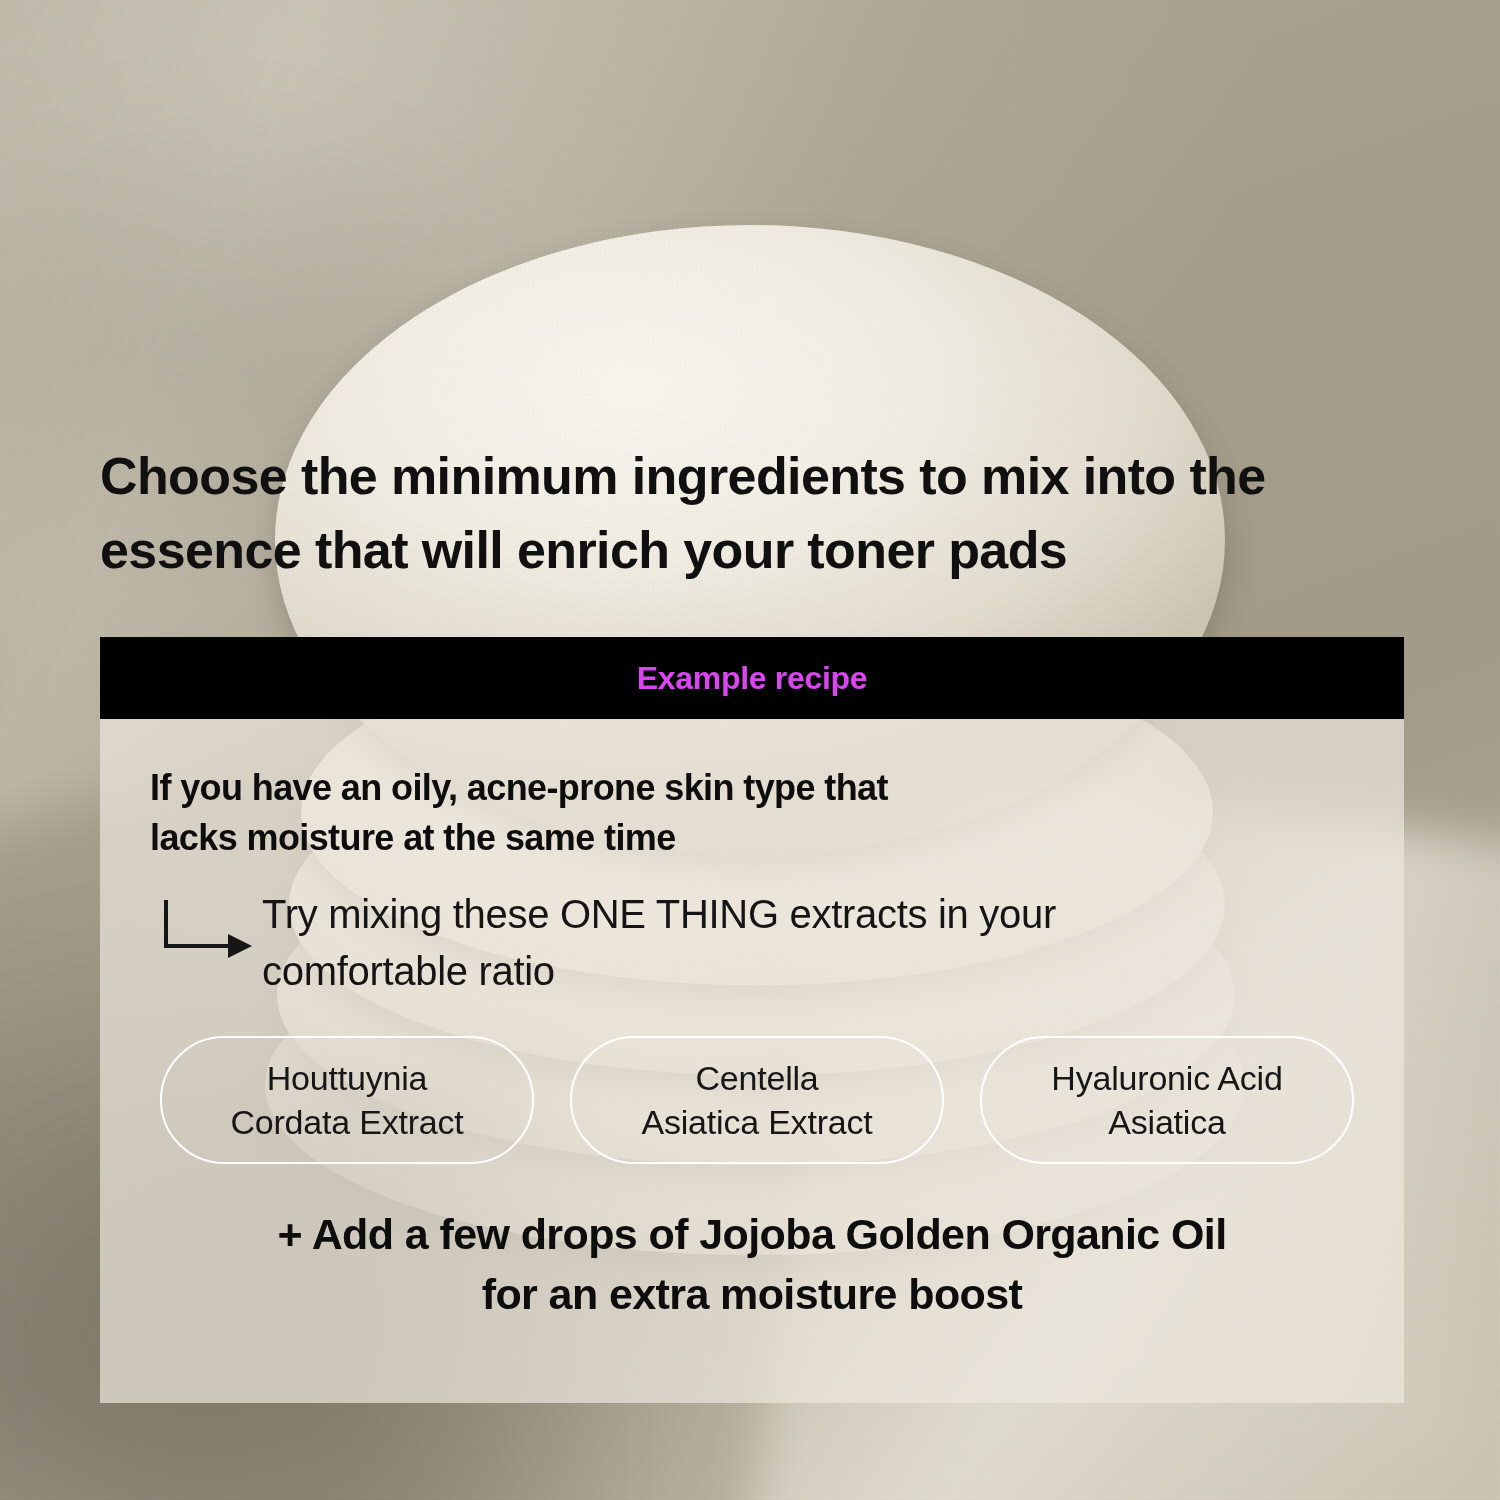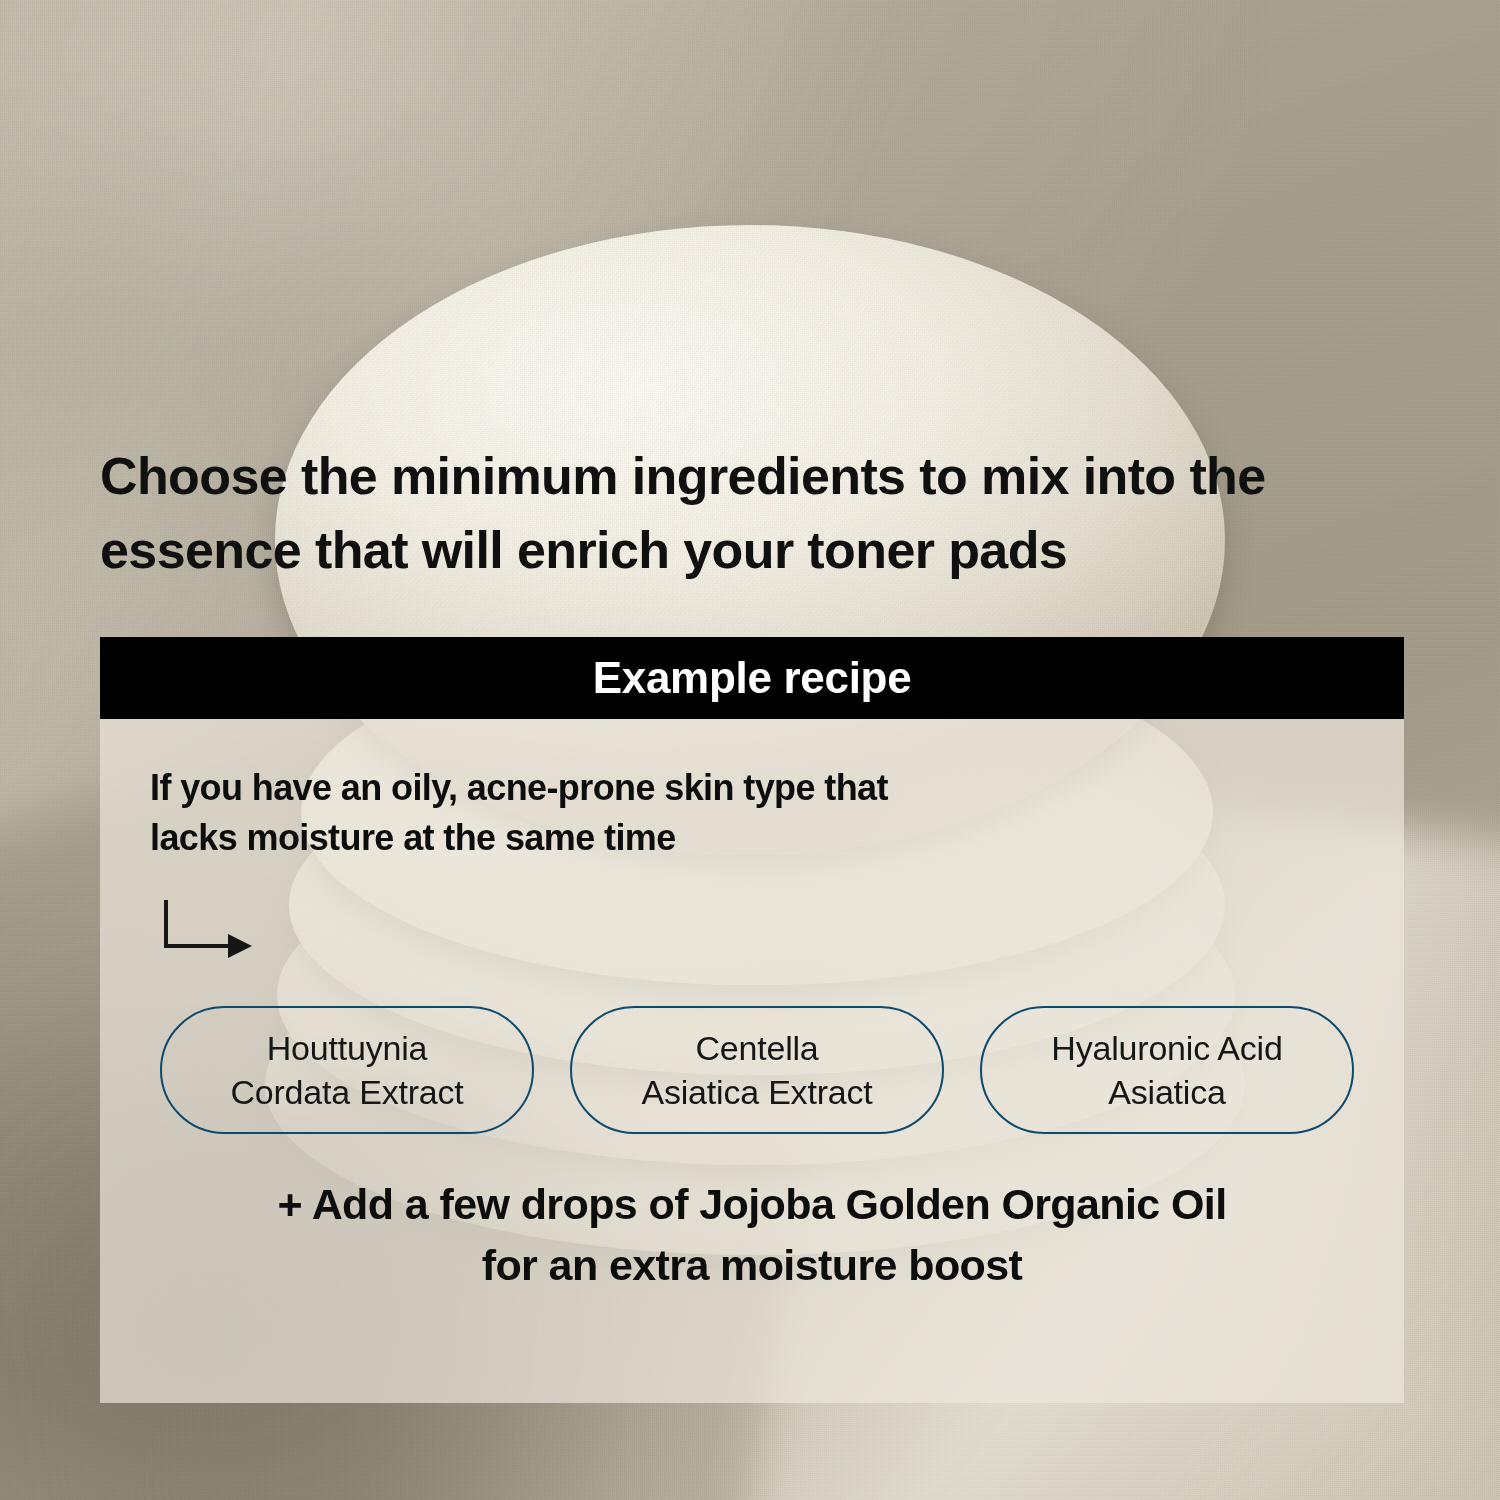--- a/index.html
+++ b/index.html
@@ -148,25 +148,25 @@
   .recipe-card {
     position: absolute;
     left: 100px;
     top: 637px;
     width: 1304px;
     height: 766px;
   }
   .recipe-header {
     height: 82px;
     background: #000000;
-    color: #ffffff;
+    color: #d946ef;
     display: flex;
     align-items: center;
     justify-content: center;
-    font-size: 44px;
+    font-size: 32px;
     font-weight: 700;
     letter-spacing: -0.3px;
   }
   .recipe-body {
     position: relative;
     height: 684px;
     background: rgba(236, 231, 221, 0.70);
     padding: 44px 50px 0 50px;
   }
 
@@ -206,21 +206,21 @@
   
   .pill-row {
     display: flex;
     gap: 36px;
     margin-top: 36px;
     padding-left: 10px;
   }
   .pill {
     flex: 1 1 0;
     height: 128px;
-    border: 2px solid #0c4a6e;
+    border: 2px solid #ffffff;
     border-radius: 70px;
     background: transparent;
     display: flex;
     align-items: center;
     justify-content: center;
     text-align: center;
     color: #161616;
     font-size: 34px;
     line-height: 1.30;
     font-weight: 400;
@@ -273,20 +273,22 @@
     <div class="recipe-body">
 
       <div class="body-lead">If you have an oily, acne-prone skin type that
 lacks moisture at the same time</div>
 
       <div class="arrow-row">
         <svg class="elbow-arrow" viewBox="0 0 98 76">
           <path d="M8 6 L8 52 L74 52" fill="none" stroke="#161616" stroke-width="4"></path>
           <path d="M70 40 L94 52 L70 64 Z" fill="#161616"></path>
         </svg>
+        <div class="arrow-text">Try mixing these ONE THING extracts in your
+comfortable ratio</div>
       </div>
 
       <div class="pill-row">
         <div class="pill">Houttuynia
 Cordata Extract</div>
         <div class="pill">Centella
 Asiatica Extract</div>
         <div class="pill">Hyaluronic Acid
 Asiatica</div>
       </div>

